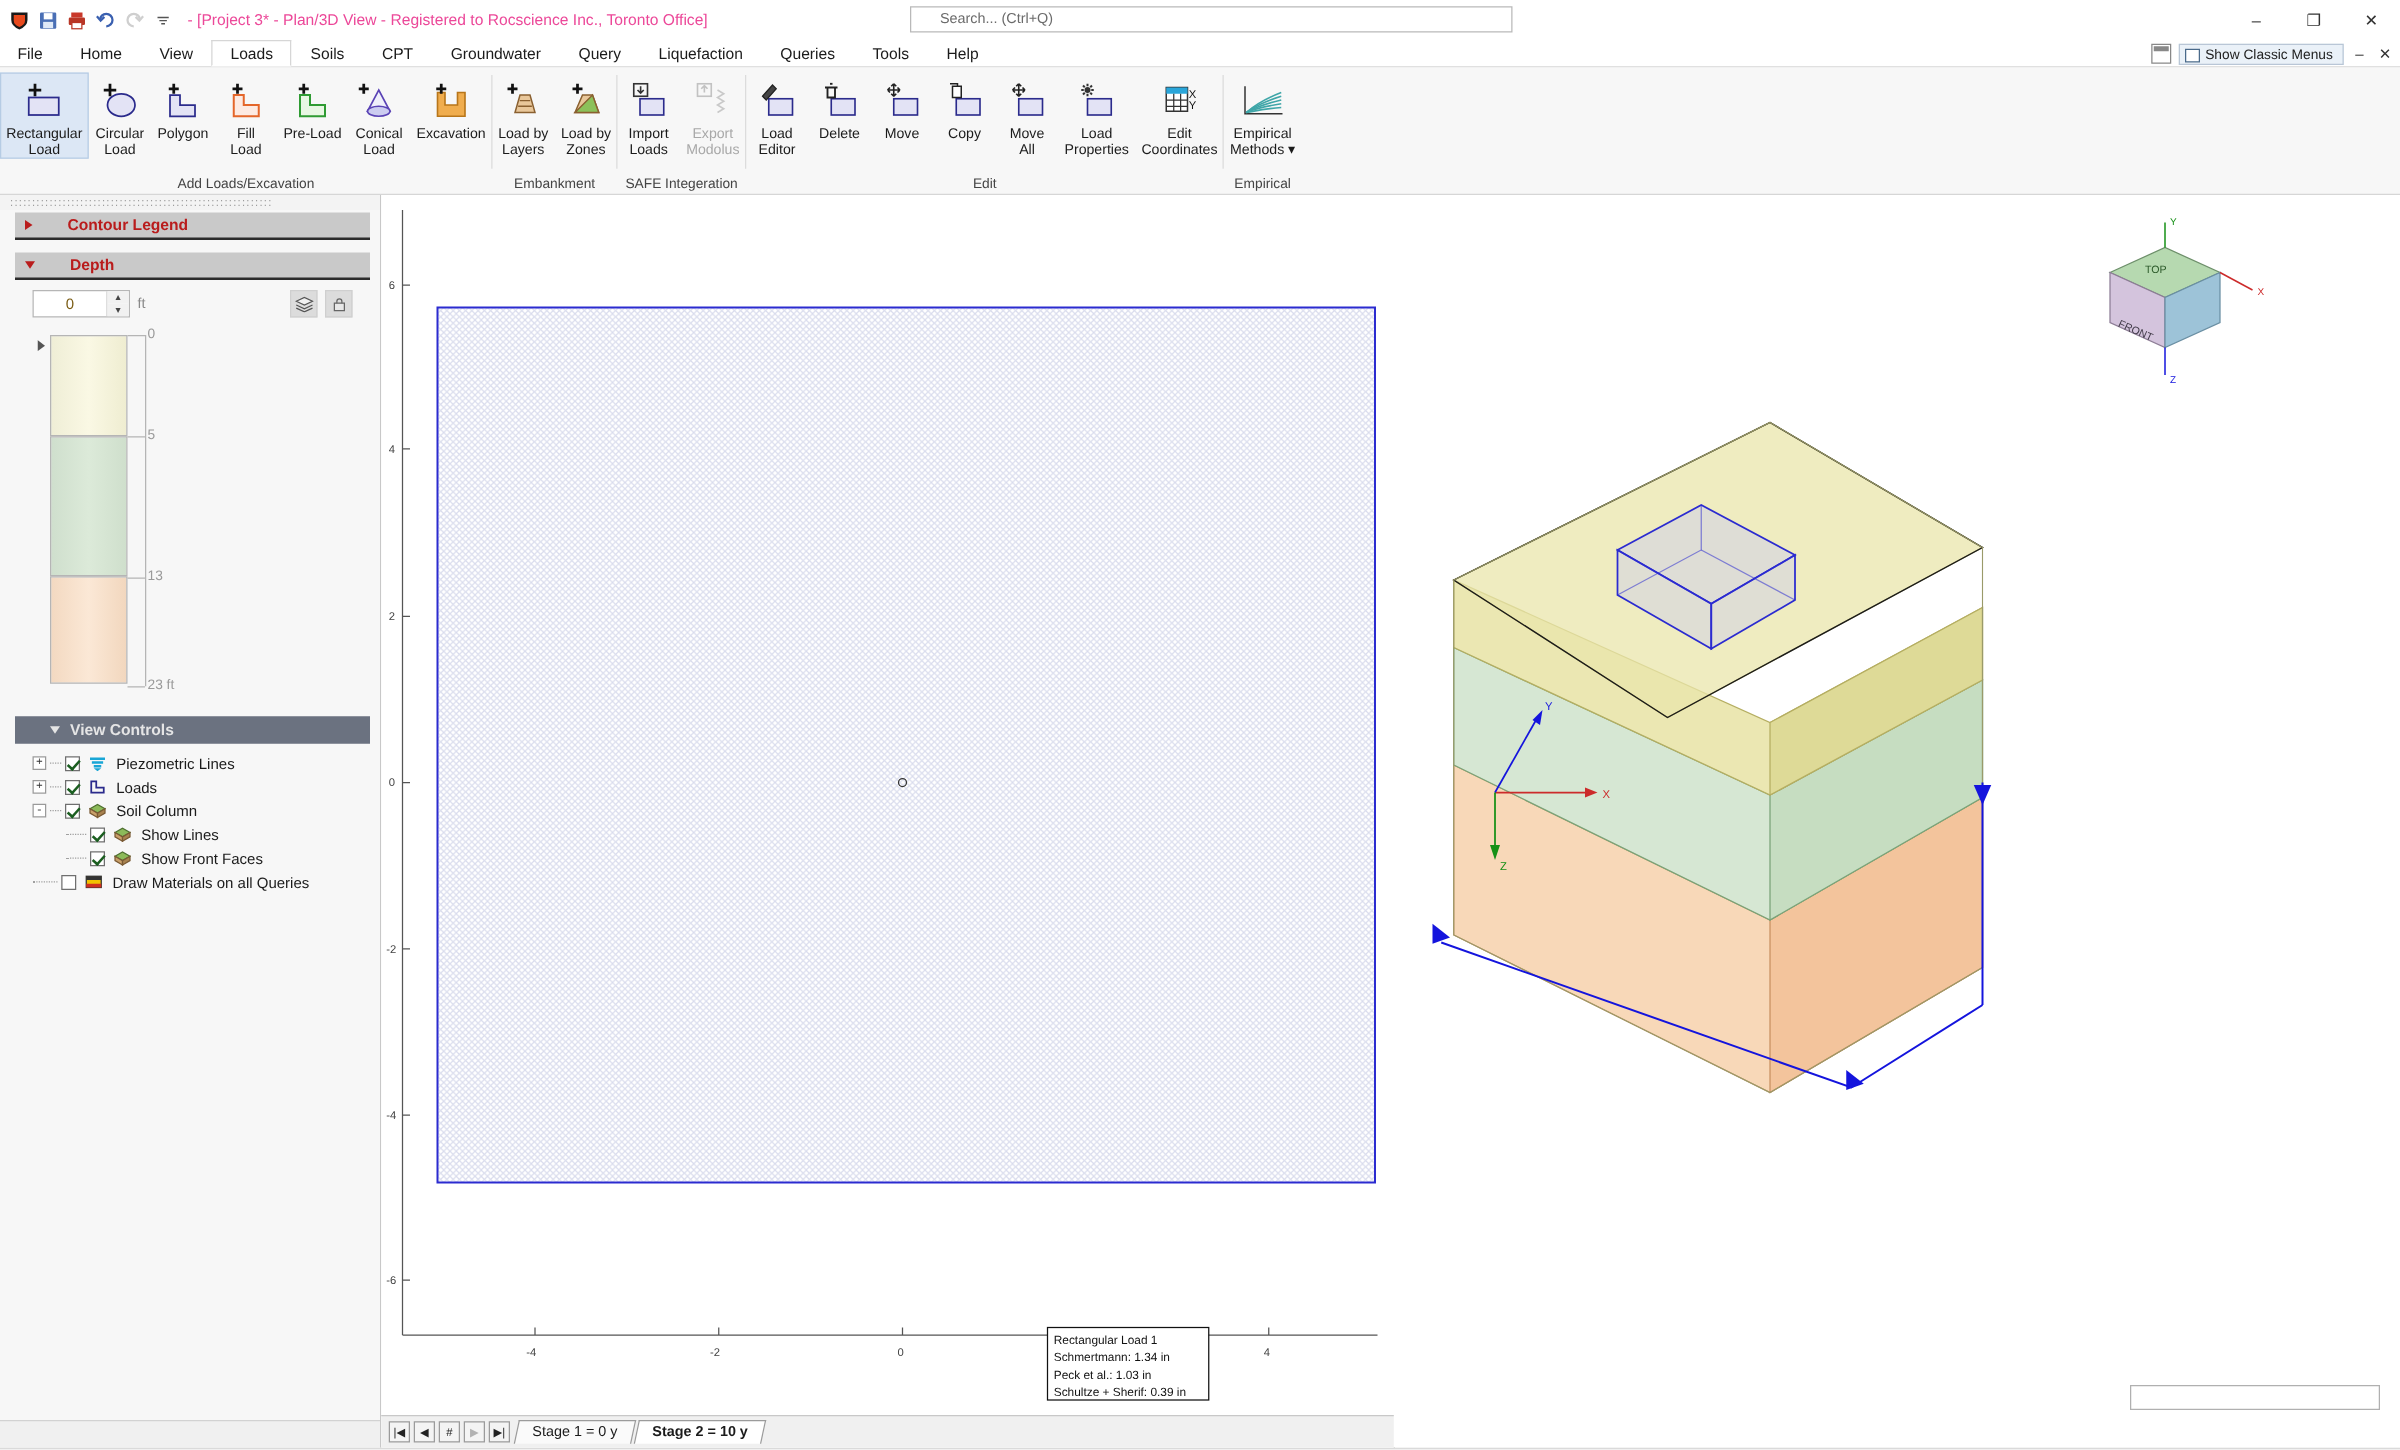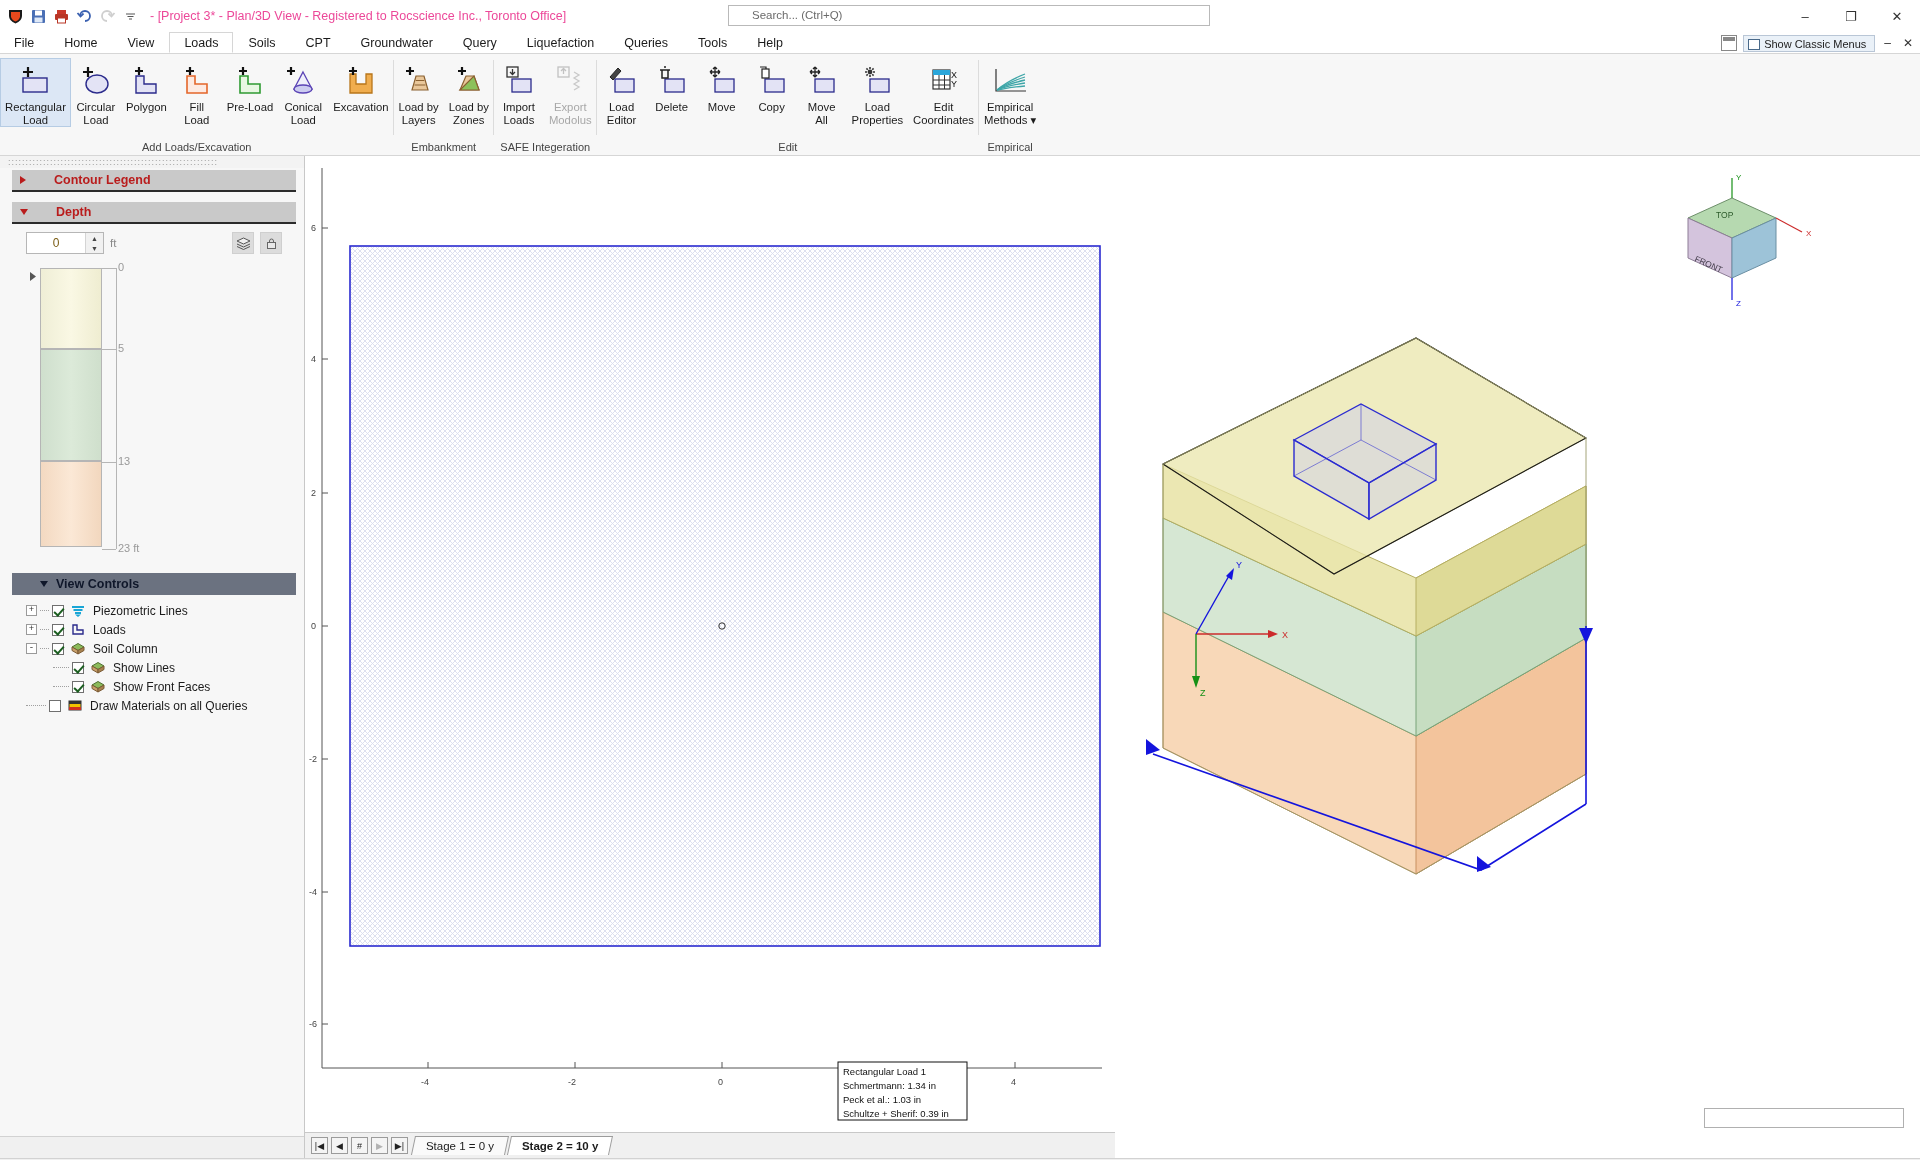--- a/index.html
+++ b/index.html
@@ -91,21 +91,21 @@
   
   .leftdock{ width:305px; background:#f7f7f7; border-right:1px solid #c8c8c8; display:flex; flex-direction:column;}
   .grip{ height:12px; background:#f3f3f3; display:flex; align-items:center; padding-left:8px;}
   .grip span{ letter-spacing:1px; font-size:9px; color:#9a9a9a; }
   .panelbox{ margin:2px 8px 0 12px; }
   .pane-header{
     height:22px; display:flex; align-items:center; gap:8px; padding-left:8px;
     border-bottom:2px solid #2b2b2b; font-size:12.5px; font-weight:bold;
   }
   .pane-header.grey{ background:#c9c9c9; color:#b91c1c;gap:28px; }
-  .pane-header.dark{ background:#6b7280; color:#0f172a; border-bottom:none;padding-left:28px;}
+  .pane-header.dark{ background:#6b7280; color:#e5e5e5; border-bottom:none;padding-left:28px;}
   .tri-r{ width:0;height:0;border-left:6px solid currentColor;border-top:4px solid transparent;border-bottom:4px solid transparent;}
   .tri-d{ width:0;height:0;border-top:6px solid currentColor;border-left:4px solid transparent;border-right:4px solid transparent;}
   .depthrow{ display:flex; align-items:center; padding:8px 0 0 14px; gap:6px;}
   .spin{ width:78px; height:22px; border:1px solid #b6b6b6; background:#fff; display:flex; align-items:center;}
   .spin .val{ flex:1; text-align:center; font-size:12px; color:#7a5c13; }
   .spin .arrows{ width:18px; height:20px; display:flex; flex-direction:column; border-left:1px solid #d4d4d4;}
   .spin .ar{ flex:1; display:flex; align-items:center; justify-content:center; background:#f1f1f1; font-size:7px; color:#444;}
   .unit{ font-size:11.5px; color:#8a8a8a; }
   .depth-btns{ margin-left:auto; display:flex; gap:6px; padding-right:14px;}
   .sqbtn{ width:22px; height:22px; background:#dcdcdc; border:1px solid #cfcfcf; display:flex; align-items:center; justify-content:center;}

